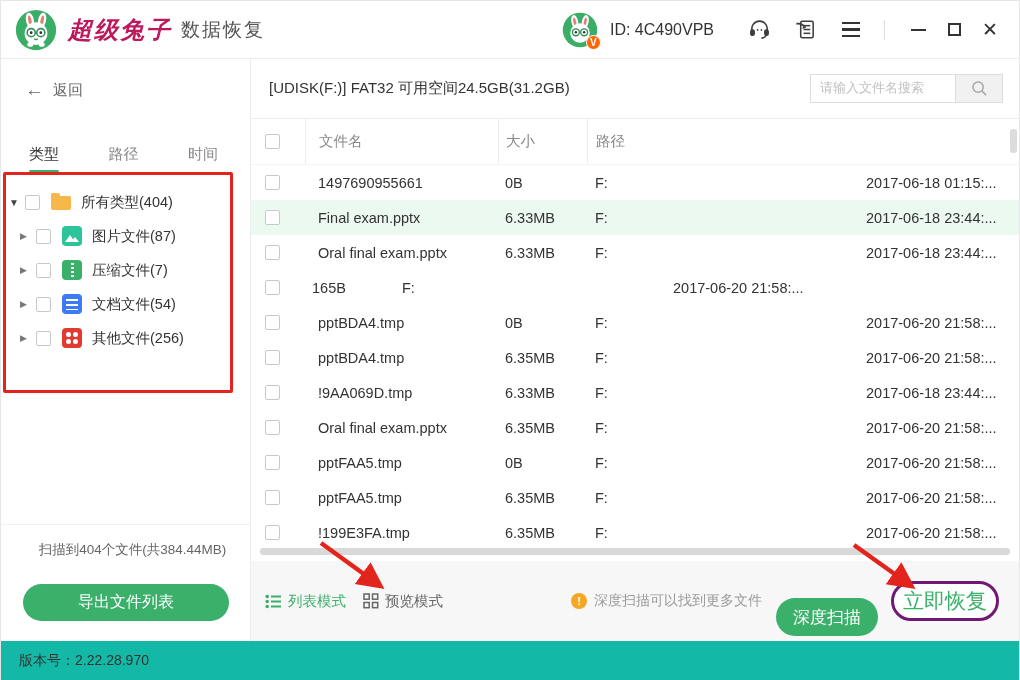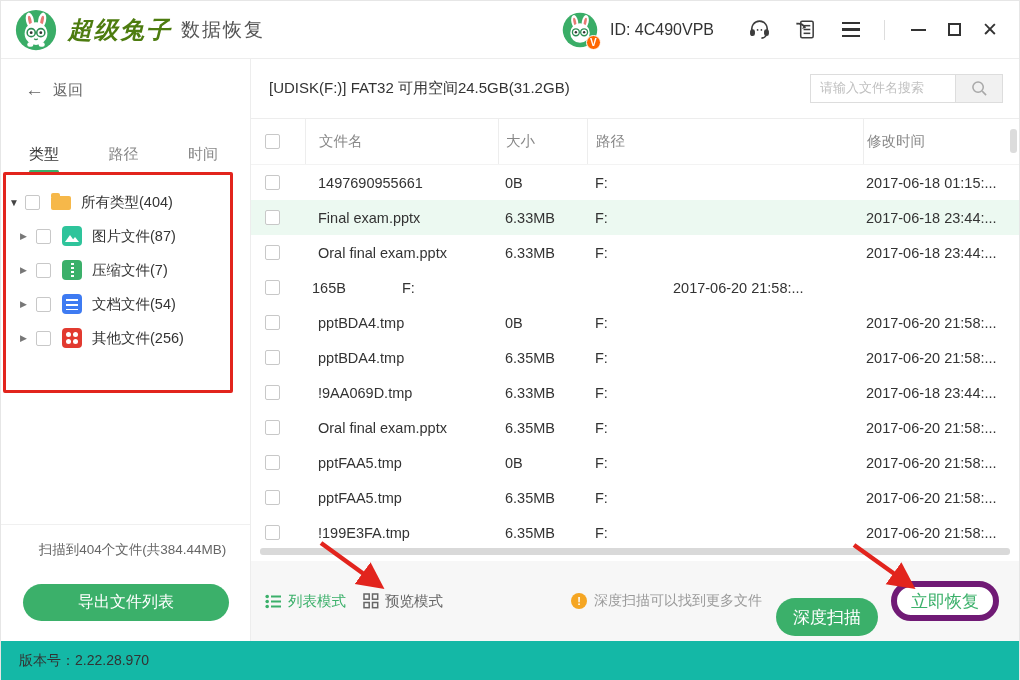--- a/index.html
+++ b/index.html
@@ -6,21 +6,21 @@
   html,body { width:1020px; height:680px; }
   body {
     font-family:"Liberation Sans","DejaVu Sans",sans-serif;
     background:#fff; color:#333; overflow:hidden;
   }
   .window { position:relative; width:1020px; height:680px; background:#fff; border:1px solid #e6e6e6; }
 
   
   .titlebar { height:58px; display:flex; align-items:center; padding:0 16px 0 14px; border-bottom:1px solid #ededed; background:#fff; }
   .logo { width:42px; height:42px; flex:0 0 auto; }
-  .brand { font-size:24px; font-weight:bold; color:#4d7c0f; margin-left:11px; letter-spacing:2px; font-style:italic; }
+  .brand { font-size:24px; font-weight:bold; color:#be185d; margin-left:11px; letter-spacing:2px; font-style:italic; }
   .subtitle { font-size:19px; color:#555; margin-left:9px; letter-spacing:2px; }
   .tb-spacer { flex:1; }
   .avatar-wrap { position:relative; width:36px; height:36px; }
   .avatar-wrap .logo { width:36px; height:36px; }
   .v-badge { position:absolute; right:-3px; bottom:-2px; width:15px; height:15px; border-radius:50%; background:#f60; color:#fff; font-size:10px; font-weight:bold; display:flex; align-items:center; justify-content:center; border:1px solid #fff; }
   .uid { font-size:16px; color:#333; margin:0 22px 0 12px; }
   .tb-icon { width:24px; height:24px; margin:0 11px; display:flex; align-items:center; justify-content:center; cursor:pointer; }
   .tb-sep { width:1px; height:20px; background:#ddd; margin:0 10px; }
   .win-btn { width:26px; height:26px; margin-left:10px; display:flex; align-items:center; justify-content:center; cursor:pointer; }
   .min-glyph { width:15px; height:2px; background:#333; }
@@ -98,21 +98,21 @@
   .footer-bar { height:80px; background:#f7f7f7; display:flex; align-items:center; padding:0 20px 0 14px; }
   .mode { display:flex; align-items:center; cursor:pointer; }
   .mode-label { font-size:14.5px; margin-left:6px; }
   .mode-list .mode-label { color:#3bb06a; }
   .mode-preview { margin-left:17px; }
   .mode-preview .mode-label { color:#666; }
   .f-spacer { flex:1; }
   .warn-circle { width:16px; height:16px; border-radius:50%; background:#f5a623; color:#fff; font-size:11px; font-weight:bold; display:flex; align-items:center; justify-content:center; }
   .hint-text { font-size:14px; color:#9a9a9a; margin:0 14px 0 7px; white-space:nowrap; }
   .deep-btn { width:102px; height:38px; border:none; border-radius:19px; background:#3bb06a; color:#fff; font-size:17px; cursor:pointer; font-family:inherit;margin-top:32px; }
-  .recover-btn { width:108px; height:40px; margin-left:13px; border:6px solid #701a75; border-radius:20px; background:#fff; color:#3bb06a; font-size:17px; cursor:pointer; font-family:inherit; }
+  .recover-btn { width:108px; height:40px; margin-left:13px; border:3px solid #701a75; border-radius:20px; background:#fff; color:#3bb06a; font-size:21px; cursor:pointer; font-family:inherit; }
 
   
   .statusbar { height:39px; display:flex; align-items:center; padding-left:18px; font-size:14px; color:#333; background:#14b8a6; }
 
   
   .red-rect { position:absolute; left:2px; top:113px; width:230px; height:221px; border:3px solid #e2241d; border-radius:2px; pointer-events:none; z-index:50; }
   .anno { position:absolute; pointer-events:none; z-index:50; }
 </style>
 </head>
 <body>
@@ -264,21 +264,20 @@
         </span>
       </div>
 
       <div class="table-header">
         <span class="c-check">
             <span class="cbx"></span>
           </span>
         <span class="c-name">文件名</span>
         <span class="c-size">大小</span>
         <span class="c-path">路径</span>
-        <span class="c-time">修改时间</span>
       </div>
 
       <div class="table-body" id="table-body">
           <div class="trow">
     <span class="c-check">
               <span class="cbx"></span>
             </span>
     <span class="c-name">1497690955661</span>
     <span class="c-size">0B</span>
     <span class="c-path">F:</span>

